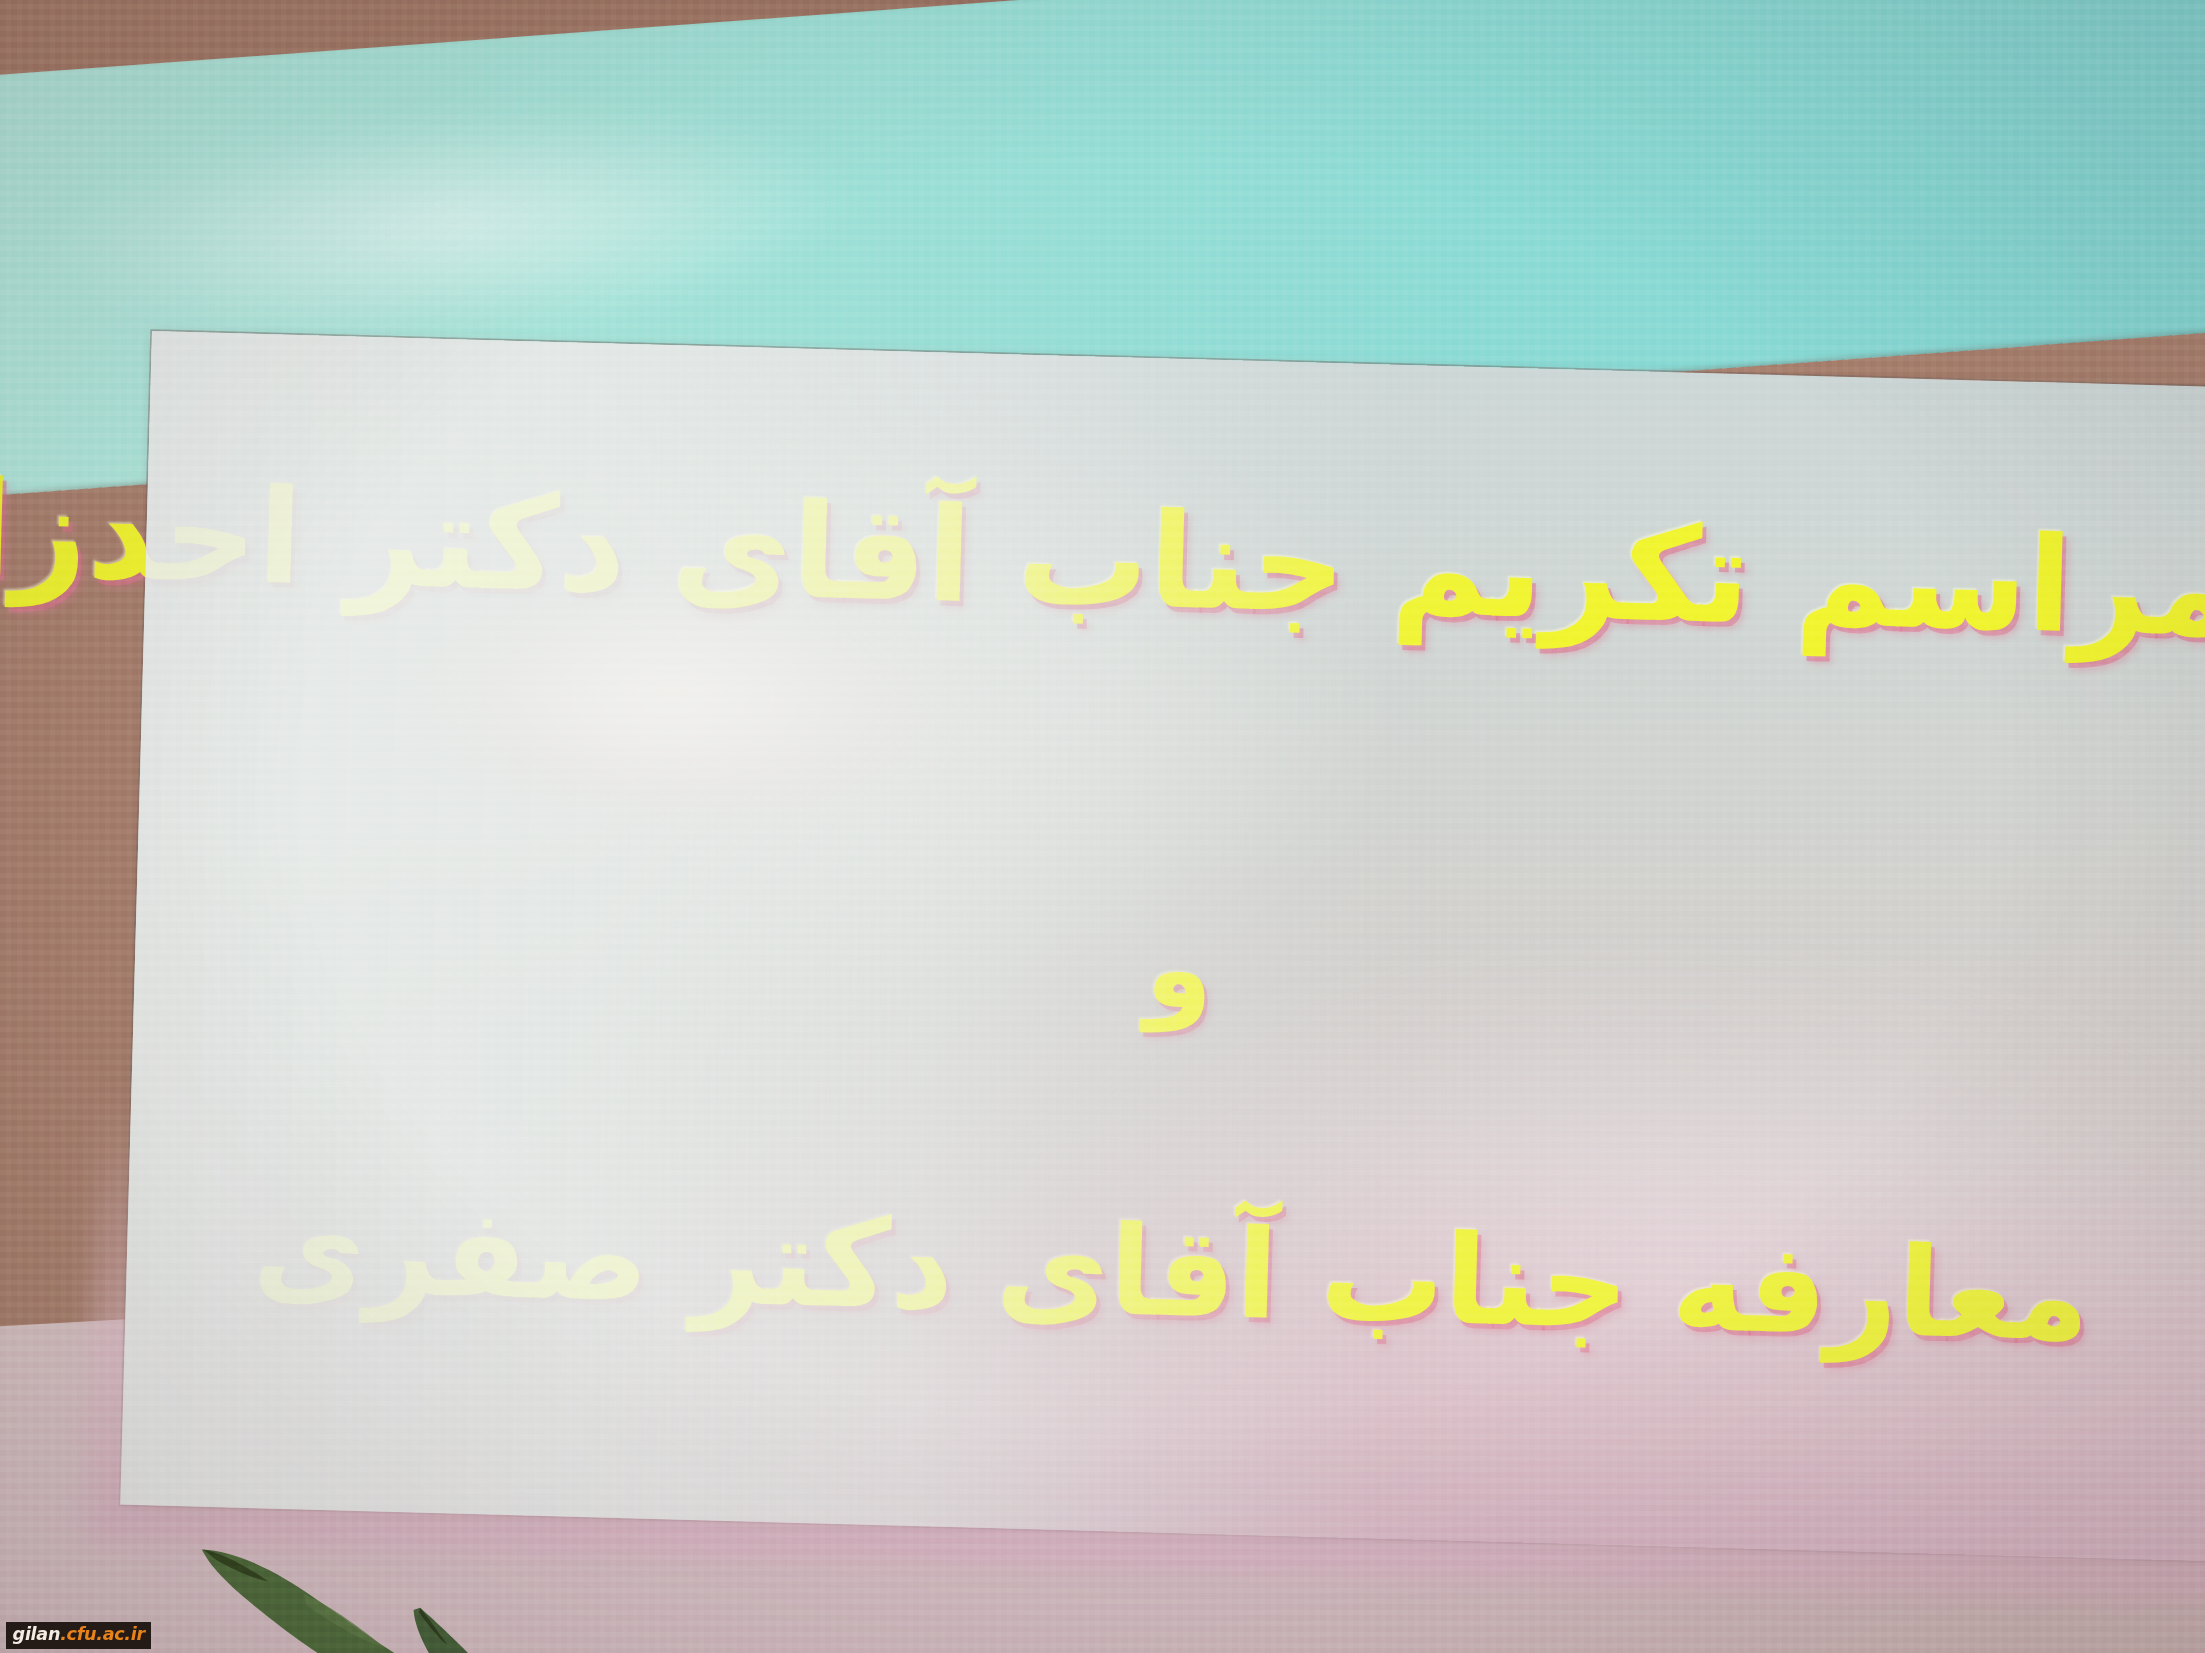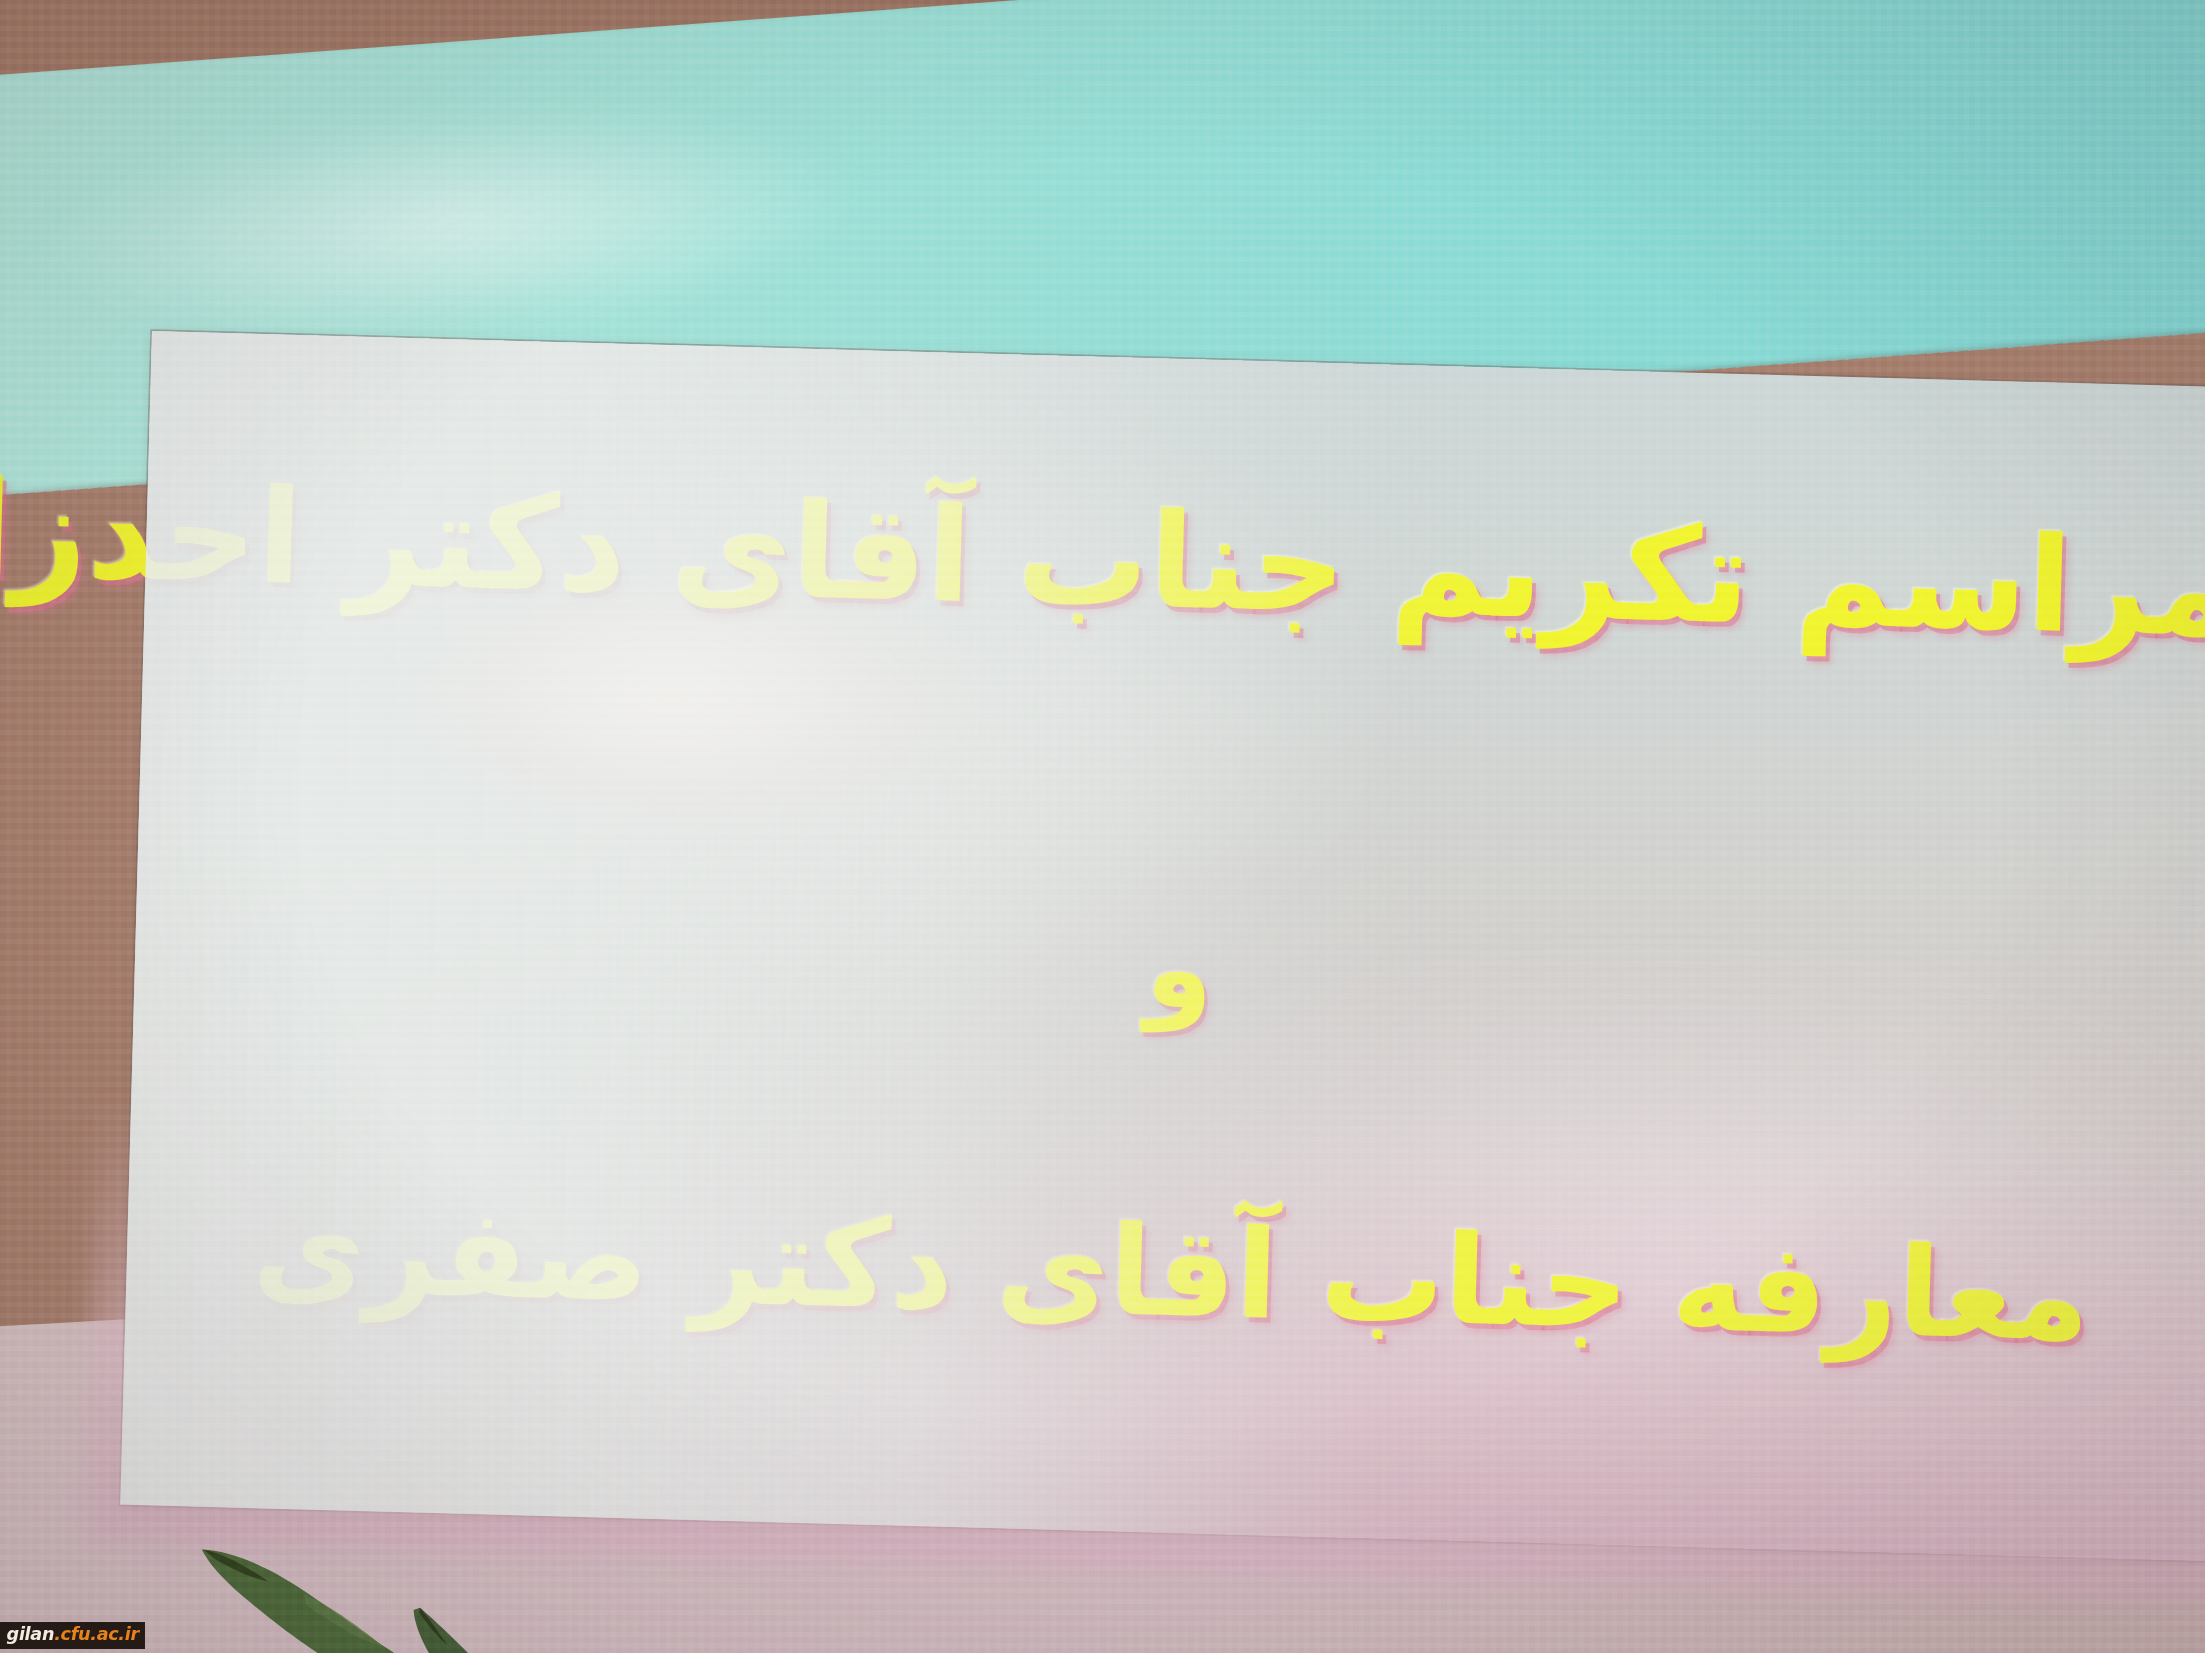--- a/index.html
+++ b/index.html
@@ -158,21 +158,21 @@
     pointer-events: none;
   }
 
   
   .plant { position: absolute; left: 138px; top: 1511px; width: 496px; height: 154px; }
   .plant svg { display: block; }
 
   
   .watermark {
     position: absolute;
-    left: 0; bottom: 5.5px;
+    left: 6px; bottom: 5.5px;
     background: #241a16;
     padding: 3.9px 6.6px 5px 6.6px;
     font-size: 17.6px;
     font-weight: 700;
     font-style: italic;
     letter-spacing: -0.3px;
     line-height: 1;
     white-space: nowrap;
   }
   .wm-a { color: #f4ece2; }

